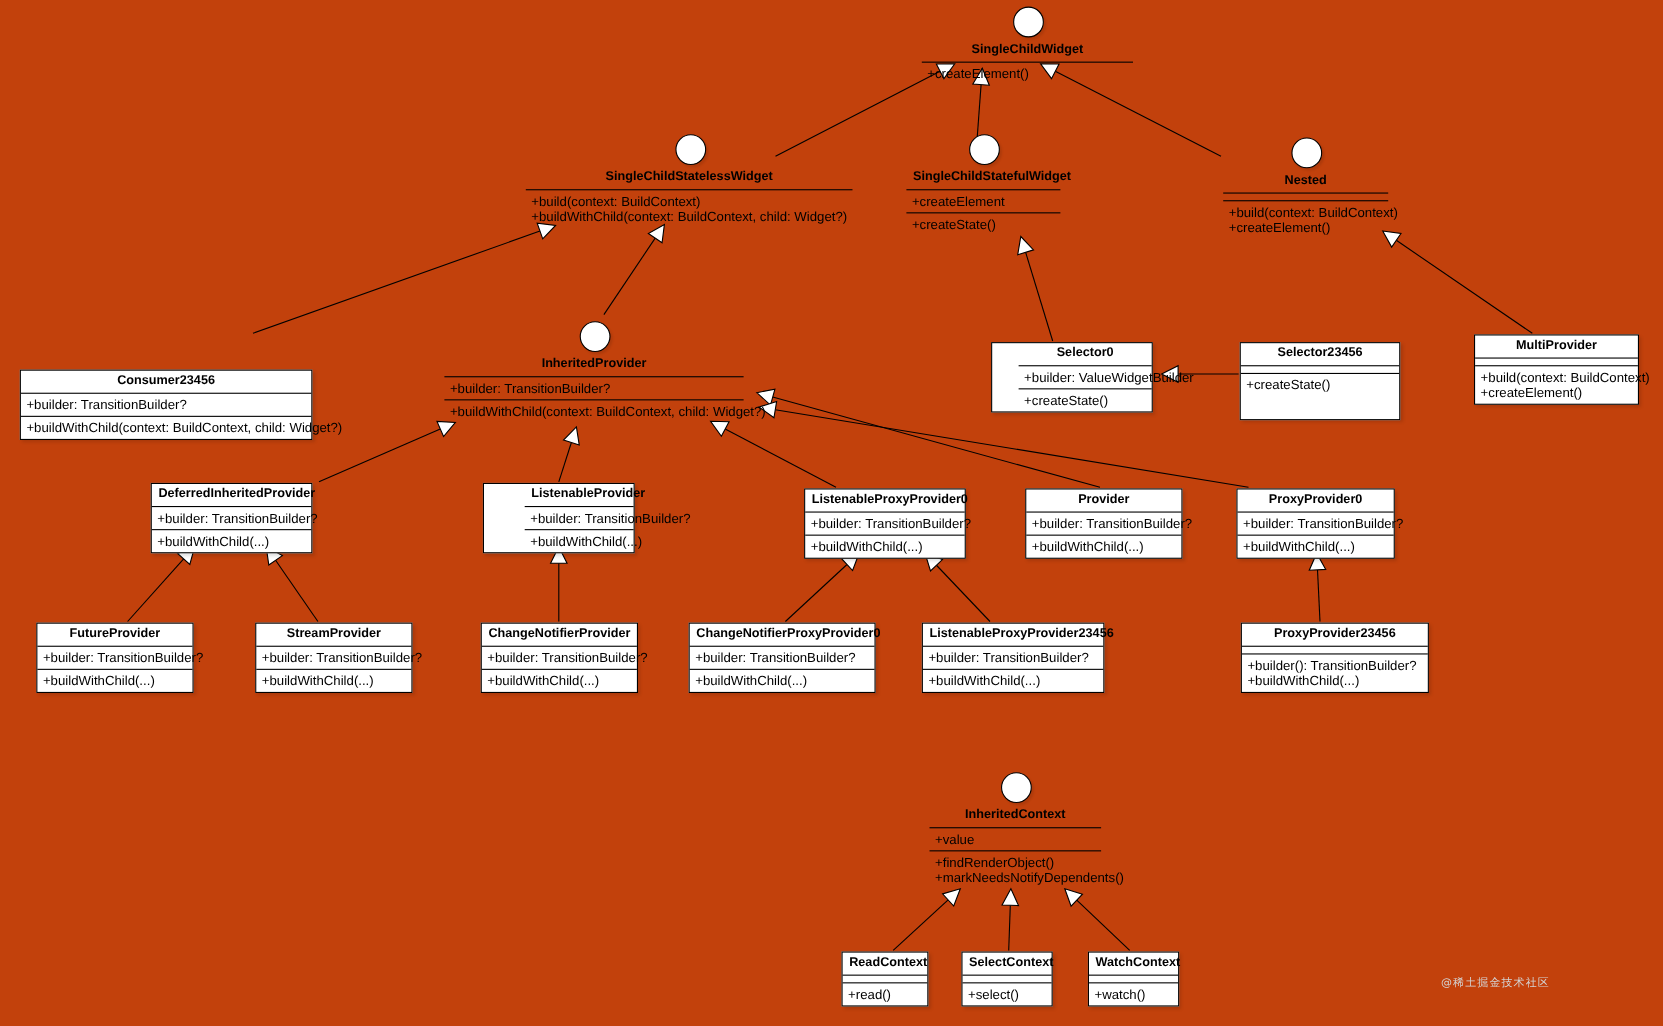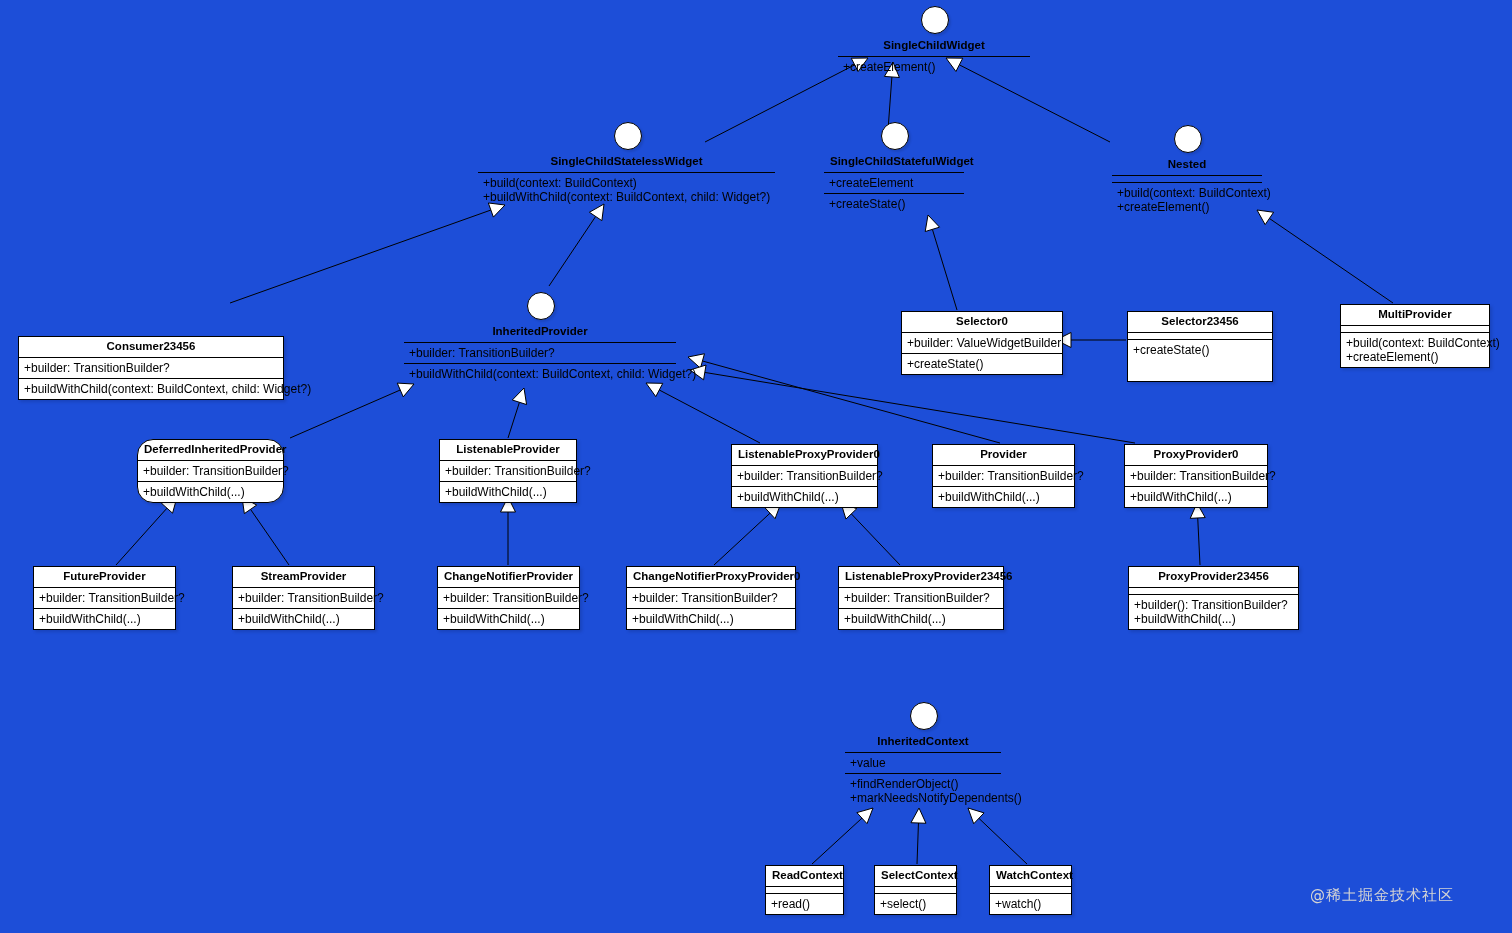--- a/index.html
+++ b/index.html
@@ -10,21 +10,21 @@
   }
   body {
     font-family: "Liberation Sans", sans-serif;
     -webkit-font-smoothing: antialiased;
   }
   #canvas {
     position: relative;
     width: 1512px;
     height: 933px;
     overflow: hidden;
-    background: #1d4ed8;
+    background: #c2410c;
   }
   #edges {
     position: absolute;
     left: 0;
     top: 0;
     width: 1512px;
     height: 933px;
     pointer-events: none;
   }
   
@@ -87,21 +87,21 @@
   }
   .node.bare .compartment {
     border-bottom: 1px solid #000000;
   }
   .node.bare .compartment.last {
     border-bottom: none;
   }
 
   .watermark {
     position: absolute;
-    font-size: 15px;
+    font-size: 10px;
     color: #d4d4d4;
     letter-spacing: 1px;
     white-space: nowrap;
     font-family: "DejaVu Sans", sans-serif;
   }
 </style>
 </head>
 <body>
 
 <div id="canvas">
@@ -242,21 +242,21 @@
       <div class="node bare" style="left: 404px; top: 322px; width: 272px;">
         <div class="iface-circle"></div>
         <div class="title">InheritedProvider</div>
         <div class="compartment">
           <div class="row">+builder: TransitionBuilder?</div>
         </div>
         <div class="compartment last">
           <div class="row">+buildWithChild(context: BuildContext, child: Widget?)</div>
         </div>
       </div>
-      <div class="node boxed" style="left: 901px; top: 311px; width: 162px;">
+      <div class="node boxed" style="left: 901px; top: 311px; width: 147px; padding-left: 24px;">
         <div class="title">Selector0</div>
         <div class="compartment">
           <div class="row">+builder: ValueWidgetBuilder</div>
         </div>
         <div class="compartment">
           <div class="row">+createState()</div>
         </div>
       </div>
       <div class="node boxed" style="left: 1127px; top: 311px; width: 146px; height: 71px;">
         <div class="title">Selector23456</div>
@@ -266,30 +266,30 @@
         </div>
       </div>
       <div class="node boxed" style="left: 1340px; top: 304px; width: 150px;">
         <div class="title">MultiProvider</div>
         <div class="compartment empty"></div>
         <div class="compartment">
           <div class="row">+build(context: BuildContext)</div>
           <div class="row">+createElement()</div>
         </div>
       </div>
-      <div class="node boxed" style="left: 137px; top: 439px; width: 147px; border-radius: 16px;">
+      <div class="node boxed" style="left: 137px; top: 439px; width: 147px;">
         <div class="title">DeferredInheritedProvider</div>
         <div class="compartment">
           <div class="row">+builder: TransitionBuilder?</div>
         </div>
         <div class="compartment">
           <div class="row">+buildWithChild(...)</div>
         </div>
       </div>
-      <div class="node boxed" style="left: 439px; top: 439px; width: 138px;">
+      <div class="node boxed" style="left: 439px; top: 439px; width: 138px; padding-left: 37px;">
         <div class="title">ListenableProvider</div>
         <div class="compartment">
           <div class="row">+builder: TransitionBuilder?</div>
         </div>
         <div class="compartment">
           <div class="row">+buildWithChild(...)</div>
         </div>
       </div>
       <div class="node boxed" style="left: 731px; top: 444px; width: 147px;">
         <div class="title">ListenableProxyProvider0</div>

